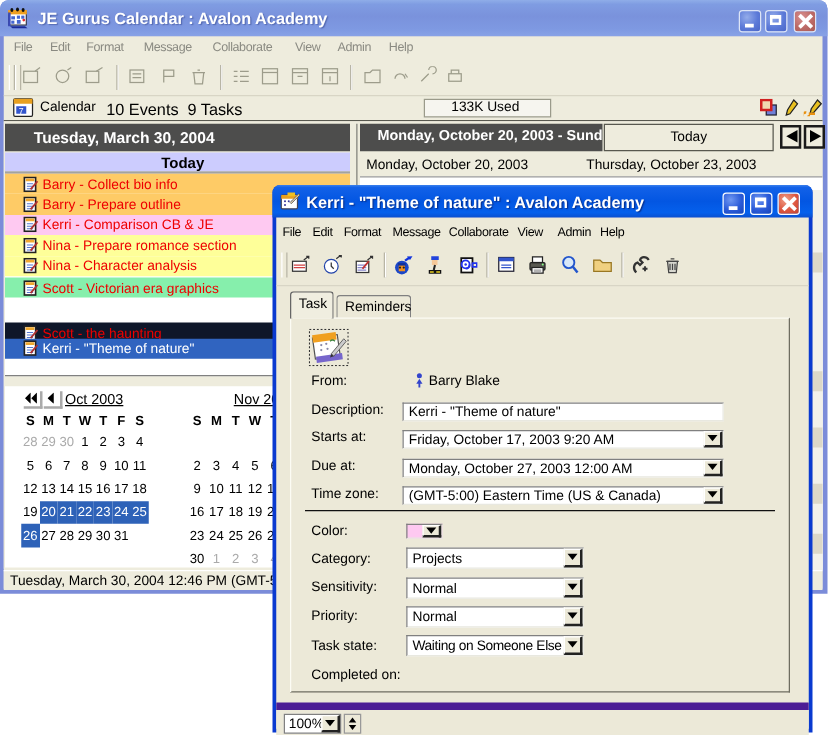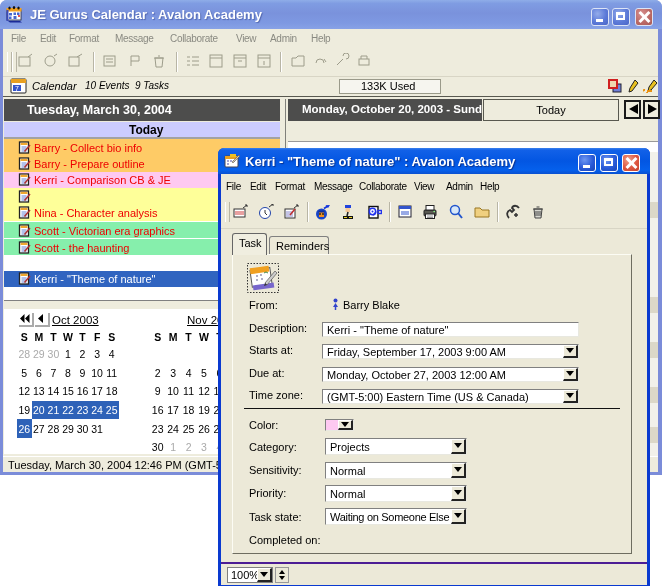--- a/index.html
+++ b/index.html
@@ -28,21 +28,21 @@
 
 #mmenu{left:0px;width:655px;top:0px;height:19px;color:#8a8a82;font-size:10px;letter-spacing:-0.3px;}
 #mmenu span{position:absolute;top:4px;}
 
 #mtools{left:0px;width:655px;top:19px;height:28px;border-bottom:1px solid #d8d5c5;}
 .grip{position:absolute;top:4px;width:3px;height:20px;border-left:1px solid #fff;border-right:1px solid #b8b5a5;}
 .dis{position:absolute;top:5px;width:16px;height:16px;opacity:0.85;}
 .tsep{position:absolute;top:4px;width:1px;height:20px;background:#b8b5a5;border-right:1px solid #fff;}
 
 #minfo{left:0px;width:655px;top:48px;height:19px;border-bottom:1px solid #58584f;}
-#minfo .t{position:absolute;top:3px;font-style:italic;}
+#minfo .t{position:absolute;top:3px;}
 #usedbox{position:absolute;left:336px;top:2px;width:100px;height:13px;background:#f6f5ef;border:1px solid #9a9a8a;}
 #usedbox span{position:absolute;left:21px;top:0px;}
 
 #mcontent{left:0px;width:655px;top:68px;height:358px;background:#eeecdd;}
 
 #mstatus{left:0px;width:655px;top:427px;height:15px;background:#eeecdd;border-top:1px solid #fff;}
 #mstatus span{position:absolute;left:5px;top:2px;font-size:11px;}
 
 
 #dayhdr{left:1px;top:2px;width:276px;height:22px;background:#4d4d4c;color:#fff;font-weight:bold;font-size:12.5px;}
@@ -103,21 +103,21 @@
 
 .lbl{position:absolute;left:28px;white-space:nowrap;}
 .field{position:absolute;background:#fff;border:1px solid #808080;border-bottom-color:#e8e8e0;border-right-color:#e8e8e0;box-sizing:border-box;}
 .field .vtxt{position:absolute;left:4px;top:1px;white-space:nowrap;}
 .combarr{position:absolute;right:0px;top:0px;bottom:0px;width:15px;background:#ece9d8;
   border:1px solid #fff;border-right:2px solid #222;border-bottom:2px solid #222;box-sizing:border-box;}
 .combarr:before{content:"";position:absolute;left:2px;top:calc(50% - 3px);width:0;height:0;
   border-left:4.5px solid transparent;border-right:4.5px solid transparent;border-top:5px solid #000;}
 #sepline{position:absolute;left:23px;top:233.5px;width:376px;height:1.5px;background:#111;}
 
-#dstatus{left:0px;top:388px;width:426px;height:21px;background:#ece9d8;border-top:2px solid #4c1d95;}
+#dstatus{left:0px;top:388px;width:426px;height:21px;background:#ece9d8;border-top:6px solid #4c1d95;}
 #zoombox{position:absolute;left:6px;top:3px;width:46px;height:16px;background:#fff;border:1px solid #808080;box-sizing:border-box;}
 #zoombox span{position:absolute;left:3px;top:1px;}
 #spinbtn{position:absolute;left:54px;top:3px;width:14px;height:16px;background:#ece9d8;border:1px solid #999;box-sizing:border-box;}
 </style>
 </head>
 <body>
 <div id="stage">
 
   <div id="mainwin" class="abs">
     <div id="mtitle" class="abs">
@@ -217,21 +217,21 @@
           </svg>
       </div>
       <div id="minfo" class="abs">
         <svg class="abs" style="left:7px;top:0px" width="18" height="18" viewBox="0 0 18 18">
           <rect x="1" y="2" width="15" height="14" rx="1" fill="#fff" stroke="#222"></rect>
           <rect x="1" y="2" width="15" height="4" fill="#e8a020"></rect>
           <rect x="3" y="8" width="8" height="6" fill="#3355cc"></rect>
           <text x="7" y="14" font-size="7" fill="#fff" text-anchor="middle">7</text>
         </svg>
         <span class="t" style="left:29px">Calendar</span>
-        <span class="t" style="left:82px;font-size:10px">10 Events&nbsp; 9 Tasks</span>
+        <span class="t" style="left:82px;font-size:13px">10 Events&nbsp; 9 Tasks</span>
         <div id="usedbox">
             <span>133K Used</span>
           </div>
         <svg class="abs" style="left:605px;top:2px" width="15" height="15" viewBox="0 0 15 15">
           <rect x="5" y="5" width="8" height="8" fill="#7080d8" stroke="#223"></rect>
           <rect x="1" y="1" width="8" height="8" fill="#f0d8b0" stroke="#d02020" stroke-width="2"></rect>
         </svg>
         <svg class="abs" style="left:624px;top:2px" width="13" height="14" viewBox="0 0 13 14">
           <path d="M8 1 L11 4 L5 12 L2 13 L3 9 Z" fill="#e8c020" stroke="#222" stroke-width="1"></path>
         </svg>
@@ -276,40 +276,41 @@
               </svg>
               <span class="txt">Kerri - Comparison CB &amp; JE</span>
             </div>
           <div class="trow" style="top:49.35px;background:#feff99">
               <svg class="ticon" viewBox="0 0 13 13">
                 <rect x="1.5" y="1" width="9" height="11" fill="#fff" stroke="#222" stroke-width="1.3"></rect>
                 <rect x="2.5" y="1.8" width="7" height="2.2" fill="#f0a830"></rect>
                 <path d="M3.5 6h5M3.5 8h5M3.5 10h5" stroke="#5577d0" stroke-width="0.9"></path>
                 <path d="M6.5 10.5 L12 4" stroke="#b03030" stroke-width="1.5"></path>
               </svg>
+              <span class="txt">Nina - Prepare romance section</span>
             </div>
           <div class="trow" style="top:65.8px;background:#feff99">
               <svg class="ticon" viewBox="0 0 13 13">
                 <rect x="1.5" y="1" width="9" height="11" fill="#fff" stroke="#222" stroke-width="1.3"></rect>
                 <rect x="2.5" y="1.8" width="7" height="2.2" fill="#f0a830"></rect>
                 <path d="M3.5 6h5M3.5 8h5M3.5 10h5" stroke="#5577d0" stroke-width="0.9"></path>
                 <path d="M6.5 10.5 L12 4" stroke="#b03030" stroke-width="1.5"></path>
               </svg>
               <span class="txt">Nina - Character analysis</span>
             </div>
           <div class="trow" style="top:83px;background:#86efac">
               <svg class="ticon" viewBox="0 0 13 13">
                 <rect x="1.5" y="1" width="9" height="11" fill="#fff" stroke="#222" stroke-width="1.3"></rect>
                 <rect x="2.5" y="1.8" width="7" height="2.2" fill="#f0a830"></rect>
                 <path d="M3.5 6h5M3.5 8h5M3.5 10h5" stroke="#5577d0" stroke-width="0.9"></path>
                 <path d="M6.5 10.5 L12 4" stroke="#b03030" stroke-width="1.5"></path>
               </svg>
               <span class="txt">Scott - Victorian era graphics</span>
             </div>
-          <div class="trow" style="top:100px;background:#86efac">
+          <div class="trow" style="top:119px;background:#0f172a">
               <svg class="ticon" viewBox="0 0 13 13">
                 <rect x="1.5" y="1" width="9" height="11" fill="#fff" stroke="#222" stroke-width="1.3"></rect>
                 <rect x="2.5" y="1.8" width="7" height="2.2" fill="#f0a830"></rect>
                 <path d="M3.5 6h5M3.5 8h5M3.5 10h5" stroke="#5577d0" stroke-width="0.9"></path>
                 <path d="M6.5 10.5 L12 4" stroke="#b03030" stroke-width="1.5"></path>
               </svg>
               <span class="txt">Scott - the haunting</span>
             </div>
           <div class="trow" style="top:131.6px;background:#3064c0;color:#fff">
               <svg class="ticon" viewBox="0 0 13 13">
@@ -325,20 +326,24 @@
         <div id="rdayhdr" class="abs">
             <span>Monday, October 20, 2003 - Sunda</span>
           </div>
         <div id="todaybtn" class="abs"><span>Today</span></div>
         <div class="navbtn abs" style="left:621px">
             <div class="tri" style="border-width:5.5px 9px 5.5px 0;border-color:transparent #000 transparent transparent"></div>
           </div>
         <div class="navbtn abs" style="left:640px">
             <div class="tri" style="border-width:5.5px 0 5.5px 9px;border-color:transparent transparent transparent #000"></div>
           </div>
+        <div id="colhdrs" class="abs">
+          <span style="left:5px">Monday, October 20, 2003</span>
+          <span style="left:181px">Thursday, October 23, 2003</span>
+        </div>
         <div id="rpanel" class="abs">
           <div style="position:absolute;right:0;top:10px;width:8px;height:304px;background:#f2f1ea;border-left:1px solid #d8d5c5"></div>
           <div style="position:absolute;right:0;top:60px;width:8px;height:16px;background:#dcd8c8"></div>
           <div style="position:absolute;right:0;top:155px;width:8px;height:16px;background:#dcd8c8"></div>
           <div style="position:absolute;right:0;top:200px;width:8px;height:16px;background:#dcd8c8"></div>
           <div style="position:absolute;right:0;top:245px;width:8px;height:16px;background:#dcd8c8"></div>
           <div style="position:absolute;right:0;top:285px;width:8px;height:16px;background:#dcd8c8"></div>
         </div>
         <div id="minical" class="abs">
           <div class="mc-nav" style="left:15px">
@@ -629,21 +634,21 @@
         <path d="M4.5 5 L2 9 h5 Z" fill="#3344cc"></path>
           <path d="M4.5 8 v4" stroke="#3344cc" stroke-width="1.5"></path>
       </svg>
       <span class="abs" style="left:122px;top:125px">Barry Blake</span>
       <span class="lbl" style="top:147.5px">Description:</span>
       <div class="field" style="left:101px;top:148px;width:257px;height:15px">
           <span class="vtxt">Kerri - "Theme of nature"</span>
         </div>
       <span class="lbl" style="top:170px">Starts at:</span>
       <div class="field" style="left:101px;top:170px;width:257px;height:15px">
-          <span class="vtxt">Friday, September 17, 2003 9:00 AM</span>
+          <span class="vtxt">Friday, October 17, 2003 9:20 AM</span>
           <div class="combarr"></div>
         </div>
       <span class="lbl" style="top:192.5px">Due at:</span>
       <div class="field" style="left:101px;top:192.5px;width:257px;height:15px">
           <span class="vtxt">Monday, October 27, 2003 12:00 AM</span>
           <div class="combarr"></div>
         </div>
       <span class="lbl" style="top:215px">Time zone:</span>
       <div class="field" style="left:101px;top:215px;width:257px;height:15px">
           <span class="vtxt">(GMT-5:00) Eastern Time (US &amp; Canada)</span>

